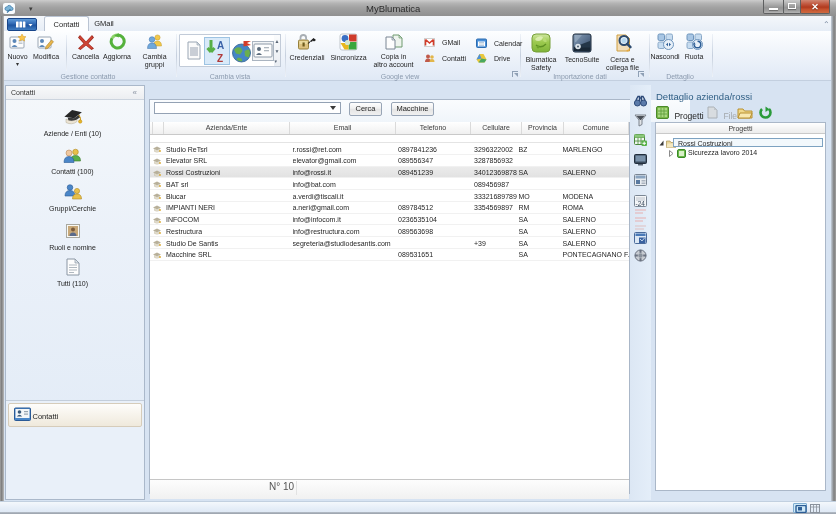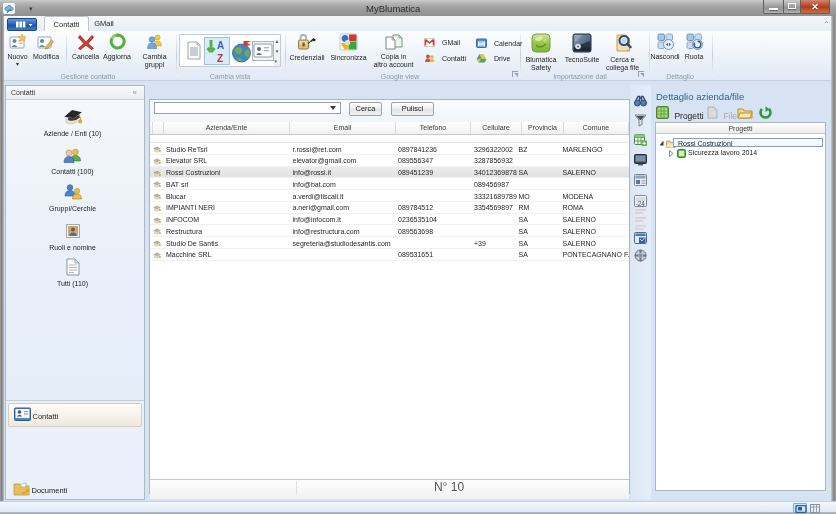--- a/index.html
+++ b/index.html
@@ -57,32 +57,32 @@
 #sbchev { position:absolute; right:7px; top:3px; color:#8a94a2; font-size:8px; line-height:8px;}
 .sbitem { position:absolute; left:0; width:133px; text-align:center; color:#1e1e1e; font-size:7px; }
 .sbico { position:absolute; left:0; width:133px; text-align:center; }
 .sbnav { position:absolute; left:2px; width:134px; height:24px; }
 .sbnav .nlabel { position:absolute; left:23.5px; top:8px; font-size:7.5px; }
 .sbnav svg { position:absolute; left:5px; top:3px; }
 #sbsel { background:linear-gradient(180deg,#fefdfb,#f5f1e8 60%,#efe9dc); border:1px solid #d6ccba; border-radius:2px; }
 
 
 #gridpanel { position:absolute; left:149px; top:99px; width:481px; height:395px; background:#fff; border:1px solid #aab7c8; }
-#searchrow { position:absolute; left:0; top:0; width:479px; height:22px; background:linear-gradient(180deg,#fafcfe,#f0f5fa); }
+#searchrow { position:absolute; left:0; top:0; width:540px; height:22px; background:linear-gradient(180deg,#fafcfe,#f0f5fa); }
 #combo { position:absolute; left:4px; top:2px; width:187px; height:12px; background:#fff; border:1px solid #94a2b4; }
 #comboarr { position:absolute; right:4px; top:3px; width:0; height:0; border-left:3px solid transparent; border-right:3px solid transparent; border-top:4px solid #3a3a3a; }
 .btn { position:absolute; top:2px; height:14px; background:linear-gradient(180deg,#fefefe,#f0f0f0 45%,#e4e4e4 50%,#f0f0f0); border:1px solid #98a5b6; border-radius:2px; text-align:center; line-height:12px; color:#1e1e1e; font-size:7.5px; }
 #thead { position:absolute; left:0; top:22px; width:479px; height:13px; background:linear-gradient(180deg,#ffffff,#f6f6f6 60%,#efefef); border-bottom:1px solid #c9c9c9; color:#3a3a3a; }
 .th { position:absolute; top:0; height:12px; line-height:12px; text-align:center; border-right:1px solid #dadada; font-size:7px;}
 #rows { position:absolute; left:0; top:43px; width:479px; }
 .row { position:absolute; left:0; width:479px; height:11.75px; border-bottom:1px solid #f1f1f1; }
 .row.sel { background:linear-gradient(180deg,#ebebeb,#e2e2e2); }
 .cell { position:absolute; top:1.5px; height:10px; line-height:10px; white-space:nowrap; overflow:hidden; font-size:7px; color:#1f1f1f; }
 .ricon { position:absolute; left:2px; top:1px; }
-#gfoot { position:absolute; left:0; top:379px; width:479px; height:20px; background:linear-gradient(180deg,#fdfdfd,#f1f1f1); border-top:1px solid #c6c6c6; color:#555; line-height:14px; font-size:12px;text-align:center; }
+#gfoot { position:absolute; left:0; top:379px; width:479px; height:20px; background:linear-gradient(180deg,#fdfdfd,#f1f1f1); border-top:1px solid #c6c6c6; color:#555; line-height:14px; font-size:10px; }
 
 
 #strip { position:absolute; left:630px; top:85px; width:21px; height:415px; background:linear-gradient(90deg,#dce7f4,#e4eef9); }
 .stico { position:absolute; left:4px; }
 
 
 #rphead { position:absolute; left:656px; top:91px; font-size:9.5px; color:#2f5e84; }
 .rptool { position:absolute; top:106px; height:14px; font-size:8.5px; color:#1e1e1e; }
 #treebox { position:absolute; left:655px; top:122px; width:171px; height:369px; background:#fff; border:1px solid #aab7c8; }
 #treehead { position:absolute; left:0; top:0; width:169px; height:11px; background:linear-gradient(180deg,#ffffff,#f3f3f3 60%,#ededed); border-bottom:1px solid #c9c9c9; text-align:center; line-height:11px; color:#3a3a3a; font-size:7px; }
@@ -411,37 +411,29 @@
       <svg width="17" height="15">
           <rect x="0.5" y="1" width="16" height="12.5" rx="1" fill="#4a86c8" stroke="#2a5a96"></rect>
           <rect x="1.5" y="2" width="14" height="9" fill="#f4f6f8"></rect>
           <circle cx="5.5" cy="5" r="1.8" fill="#3a5a7a"></circle>
           <path d="M2.8 9.5 q2.7-3.5 5.4 0 z" fill="#3a5a7a"></path>
           <rect x="10" y="4" width="4" height="1.2" fill="#98a4b0"></rect>
           <rect x="10" y="6.5" width="4" height="1.2" fill="#98a4b0"></rect>
         </svg>
       <div class="nlabel">Contatti</div>
     </div>
-    <div class="sbnav" style="top:392px;">
-      <svg width="18" height="16">
-          <path d="M1 3 L7 3 L8.5 5 L16 5 L16 14 L1 14 Z" fill="#e8c05a" stroke="#b89030" stroke-width="0.7"></path>
-          <path d="M7 6 L13 6 L13 2 L10 2 Z" fill="#fdfdfd" stroke="#9aa2ac" stroke-width="0.7" transform="rotate(8 10 4)"></path>
-          <path d="M9 12 q4 1 5-3 l1.5 1.5 M14 9 l1.8 0.2 -0.5 1.8" stroke="#e89a2a" stroke-width="1.4" fill="none"></path>
-        </svg>
-      <div class="nlabel">Documenti</div>
-    </div>
   </div>
 
   <div id="gridpanel">
     <div id="searchrow">
       <div id="combo">
           <div id="comboarr"></div>
         </div>
       <div class="btn" style="left:199px; width:33px;">Cerca</div>
-      <div class="btn" style="left:241px; width:43px;">Pulisci</div>
+      <div class="btn" style="left:241px; width:43px;">Macchine</div>
     </div>
     <div id="thead">
       <div class="th" style="left:0px; width:3px;"></div>
       <div class="th" style="left:3px; width:11px;"></div>
       <div class="th" style="left:14px; width:126px;">Azienda/Ente</div>
       <div class="th" style="left:140px; width:106px;">Email</div>
       <div class="th" style="left:246px; width:75px;">Telefono</div>
       <div class="th" style="left:321px; width:51px;">Cellulare</div>
       <div class="th" style="left:372px; width:42px;">Provincia</div>
       <div class="th" style="left:414px; width:65px;">Comune</div>
@@ -621,21 +613,21 @@
     <div class="stico" style="top:164px;"><svg width="13" height="13">
           <circle cx="6.5" cy="6.5" r="5.5" fill="#c8ccd2" stroke="#6a7280"></circle>
           <circle cx="6.5" cy="6.5" r="2.2" fill="#8a929c"></circle>
           <rect x="5.5" y="0.8" width="2" height="3" fill="#6a7280"></rect>
           <rect x="5.5" y="9.2" width="2" height="3" fill="#6a7280"></rect>
           <rect x="0.8" y="5.5" width="3" height="2" fill="#6a7280"></rect>
           <rect x="9.2" y="5.5" width="3" height="2" fill="#6a7280"></rect>
         </svg></div>
   </div>
 
-  <div id="rphead">Dettaglio azienda/file</div>
+  <div id="rphead">Dettaglio azienda/rossi</div>
   <div class="rptool" style="left:656px;">
     <svg width="13" height="13">
         <rect x="0.5" y="0.5" width="12" height="12" rx="1.5" fill="#7ab648" stroke="#4a8a2a"></rect>
         <rect x="2" y="2" width="9" height="9" fill="#a8d880"></rect>
         <path d="M2 5 h9 M5 2 v9 M8 2 v9 M2 8 h9" stroke="#5a9a38" stroke-width="0.8"></path>
       </svg>
     <span style="margin-left:3px;">Progetti</span>
   </div>
   <div class="rptool" style="left:707px; color:#a4a8ac;">
     <svg width="11" height="13">

